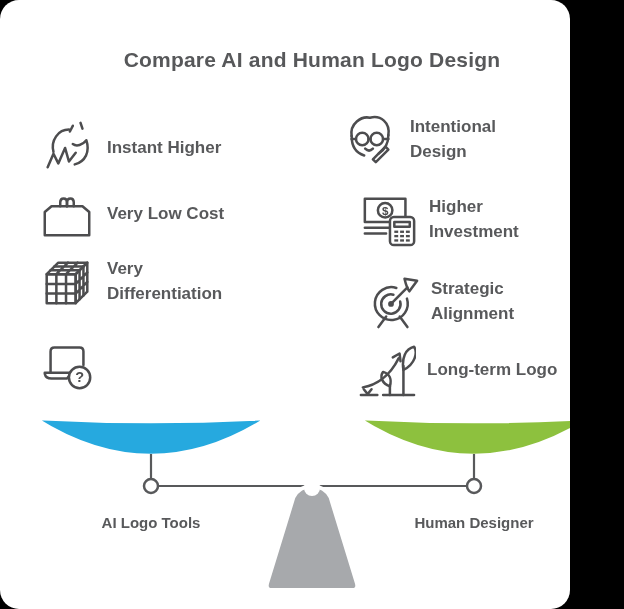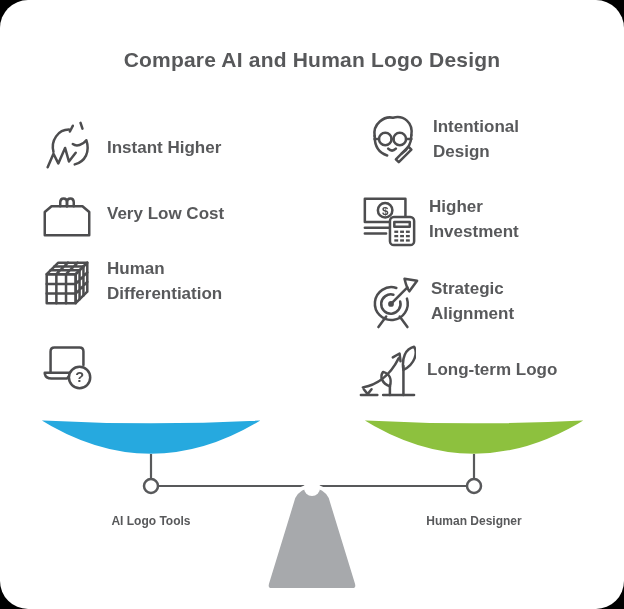--- a/index.html
+++ b/index.html
@@ -1,36 +1,36 @@
 <!DOCTYPE html>
 <html><head>
 <meta charset="utf-8">
 <style>
   html,body{margin:0;padding:0;background:#000;}
   .page{
-    position:relative;width:624px;height:609px;background:#ffffff;
-    border-radius:28px;overflow:hidden;
+    position:relative;width:570px;height:609px;background:#ffffff;
+    border-radius:19px;overflow:hidden;
     font-family:"Liberation Sans", sans-serif;color:#58595B;
   }
   .title{
     position:absolute;top:48px;left:0;width:624px;margin:0;
     text-align:center;font-size:21px;font-weight:bold;color:#57585A;
     letter-spacing:.2px;
   }
   .item{position:absolute;display:flex;align-items:center;gap:11px;}
   .icn{width:58px;height:58px;flex:0 0 58px;display:flex;align-items:center;justify-content:center;}
   .icn svg{width:58px;height:58px;}
   .lbl{
     font-size:17px;font-weight:bold;line-height:25px;color:#58595B;
     white-space:pre-line;
   }
   .scale{position:absolute;left:0;top:400px;width:624px;height:209px;}
   .pan-label{
     position:absolute;top:514px;width:220px;text-align:center;
-    font-size:12px;font-weight:bold;color:#58595B;
+    font-size:15px;font-weight:bold;color:#58595B;
   }
   .pan-label.left{left:41px;}
   .pan-label.right{left:364px;}
   .ico{fill:none;stroke:#4D4D4F;stroke-width:2.6;stroke-linecap:round;stroke-linejoin:round;}
   .ico .fillw{fill:#ffffff;}
   .ico .filli{fill:#4D4D4F;stroke:none;}
   .ico text{fill:#4D4D4F;stroke:none;font-family:"Liberation Sans",sans-serif;font-weight:bold;}
 </style>
 </head>
 <body>
@@ -67,36 +67,36 @@
     <span class="icn">
       <svg class="ico" viewBox="0 0 60 60">
         <rect x="9" y="23" width="30" height="30"></rect>
         <path d="M19,23 V53 M29,23 V53 M9,33 H39 M9,43 H39"></path>
         <path d="M9,23 L21,11 H51 L39,23 Z"></path>
         <path d="M13,19 H43 M17,15 H47 M19,23 L31,11 M29,23 L41,11"></path>
         <path d="M39,23 L51,11 V41 L39,53 Z"></path>
         <path d="M39,33 L51,21 M39,43 L51,31 M43,19 V49 M47,15 V45"></path>
       </svg>
     </span>
-    <span class="lbl">Human
+    <span class="lbl">Very
 Differentiation</span>
   </div>
 
   <div class="item" style="left:38px;top:334px;">
     <span class="icn">
       <svg class="ico" viewBox="0 0 60 60">
         <path d="M13,40 V18 Q13,14 17,14 H43 Q47,14 47,18 V32"></path>
         <path d="M7,40 H35 L30,46 H14 Q8,46 7,41 Z"></path>
         <circle class="fillw" cx="43" cy="45" r="11"></circle>
         <text x="43" y="50" font-size="15" text-anchor="middle">?</text>
       </svg>
     </span>
   </div>
 
-  <div class="item" style="left:364px;top:110px;">
+  <div class="item" style="left:341px;top:110px;">
     <span class="icn">
       <svg class="ico" viewBox="0 0 60 60">
         <path d="M11,27 C9,14 21,6 30,8 C41,5 51,13 49,26"></path>
         <path d="M11,27 C11,39 17,45 24,47"></path>
         <path d="M49,26 C49,35 45,41 39,45"></path>
         <circle cx="22" cy="30" r="6.5"></circle>
         <circle cx="37" cy="30" r="6.5"></circle>
         <path d="M28.5,30 H30.5 M15.5,30 H11 M43.5,30 H49"></path>
         <path d="M25,40 Q29,44 33,40"></path>
         <path d="M36,54 L33,51 L46,38 L49,41 Z"></path>

